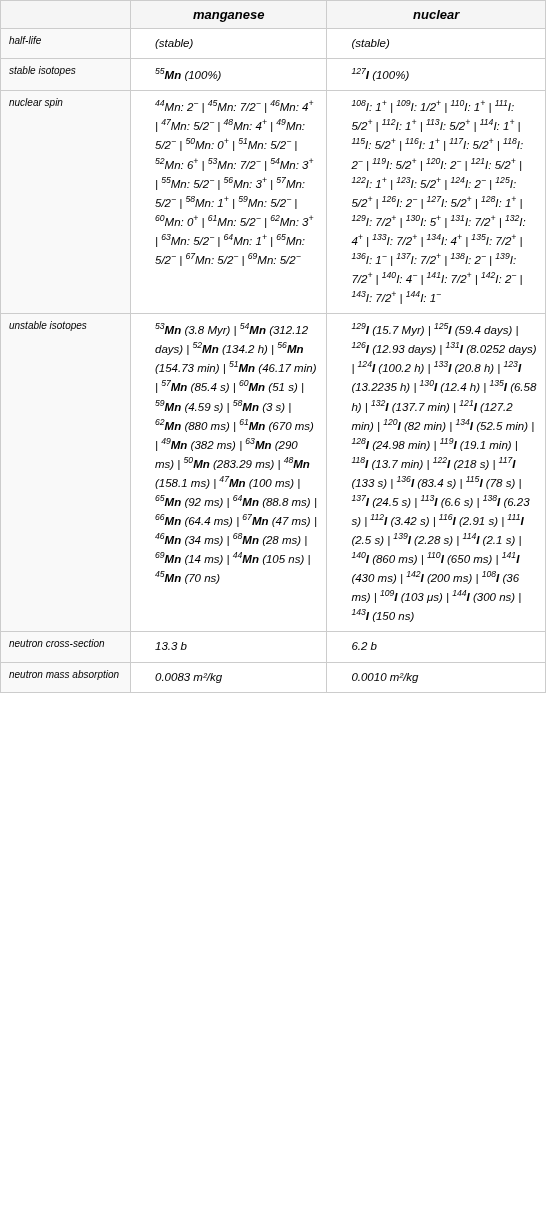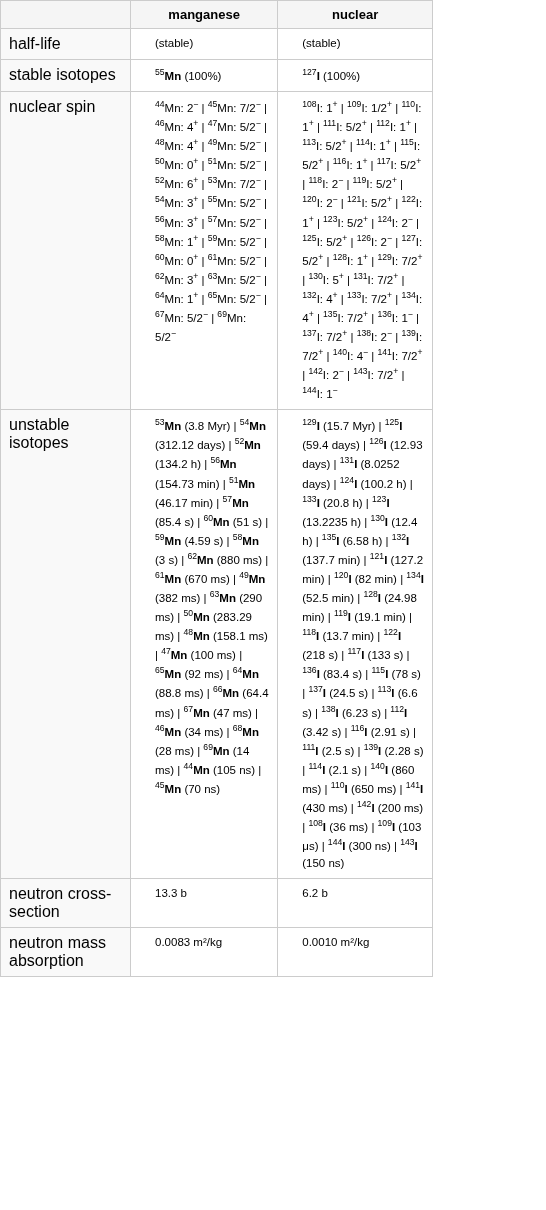--- a/index.html
+++ b/index.html
@@ -3,39 +3,40 @@
   <meta charset="utf-8">
   <style>
     * { box-sizing: border-box; margin: 0; padding: 0; }
     body {
       font-family: Arial, sans-serif;
       font-size: 12px;
       background: #fff;
       width: 546px;
     }
     table {
-      width: 433px;
+      width: 546px;
       border-collapse: collapse;
+      font-style: italic;
     }
     th, td {
       border: 1px solid #ccc;
       padding: 6px 8px;
       vertical-align: top;
     }
     th {
       background: #f5f5f5;
       font-weight: bold;
       text-align: center;
       font-size: 13px;
     }
     td.row-label {
       background: #f9f9f9;
       font-weight: normal;
       width: 130px;
-      font-size: 16px;
+      font-size: 10px;
     }
     td.data-cell {
       font-size: 11.5px;
       line-height: 1.5;
       padding-left: 24px;
     }
     sup {
       font-size: 0.75em;
       vertical-align: super;
     }

